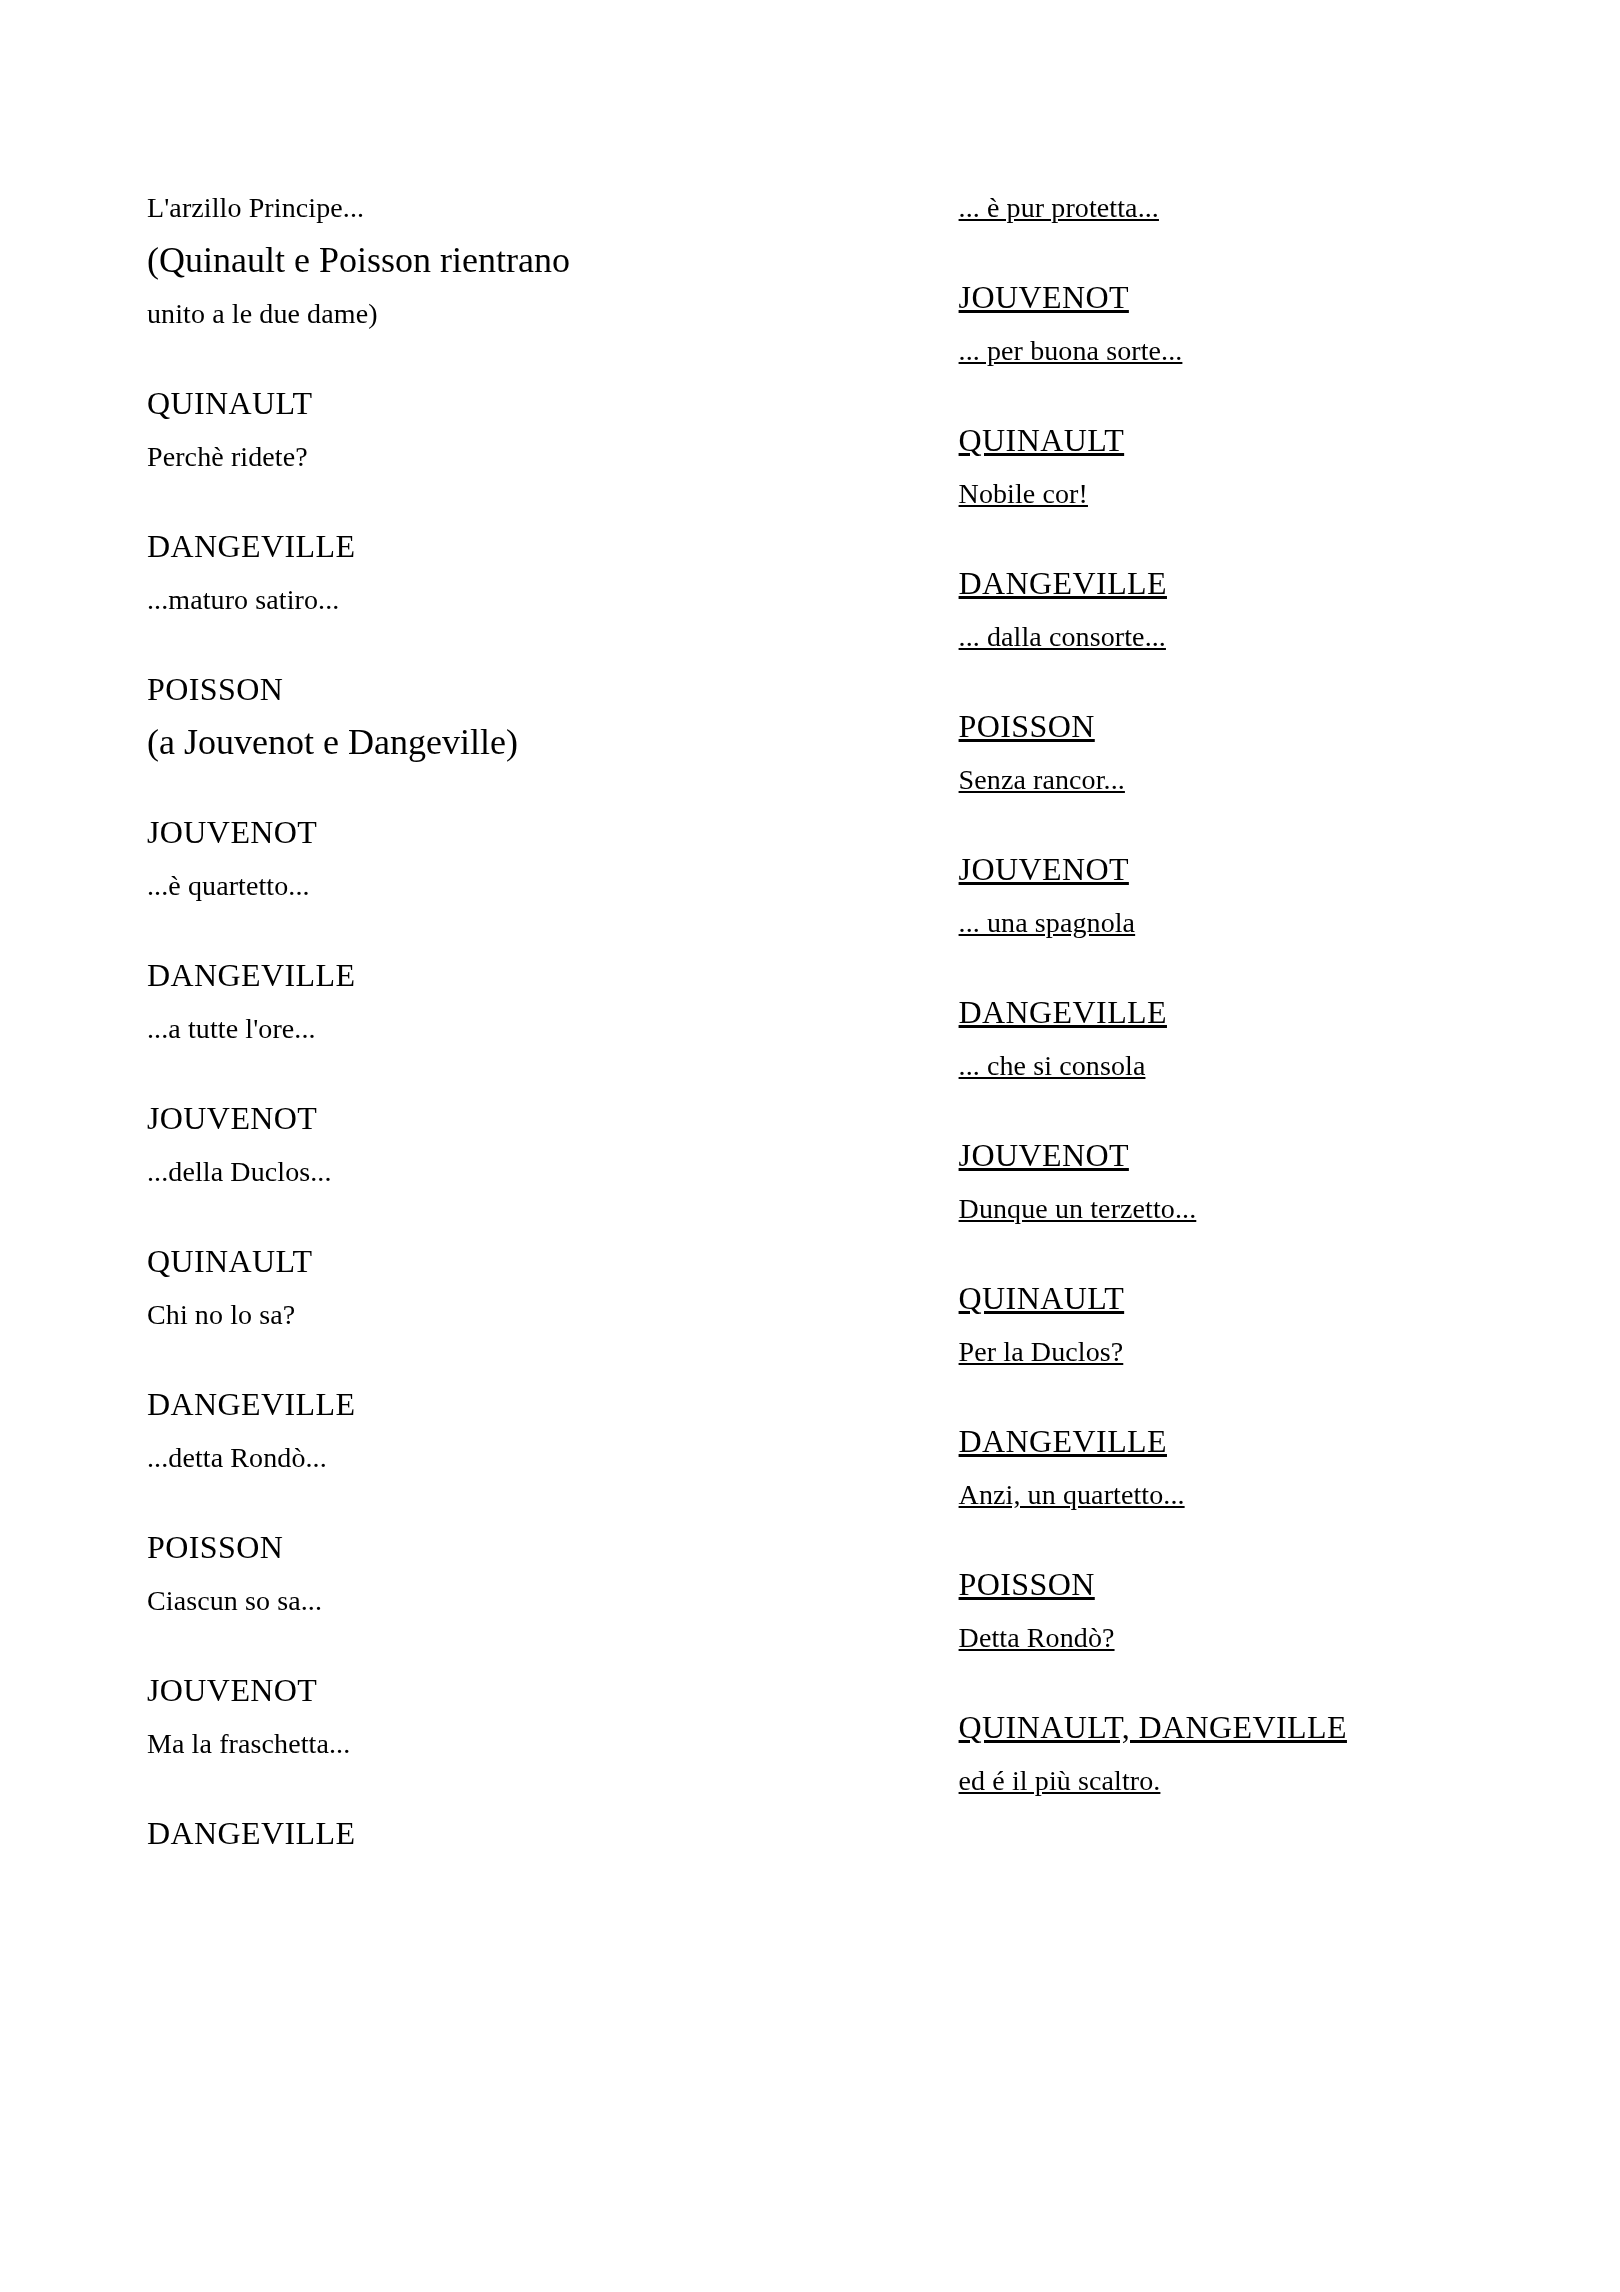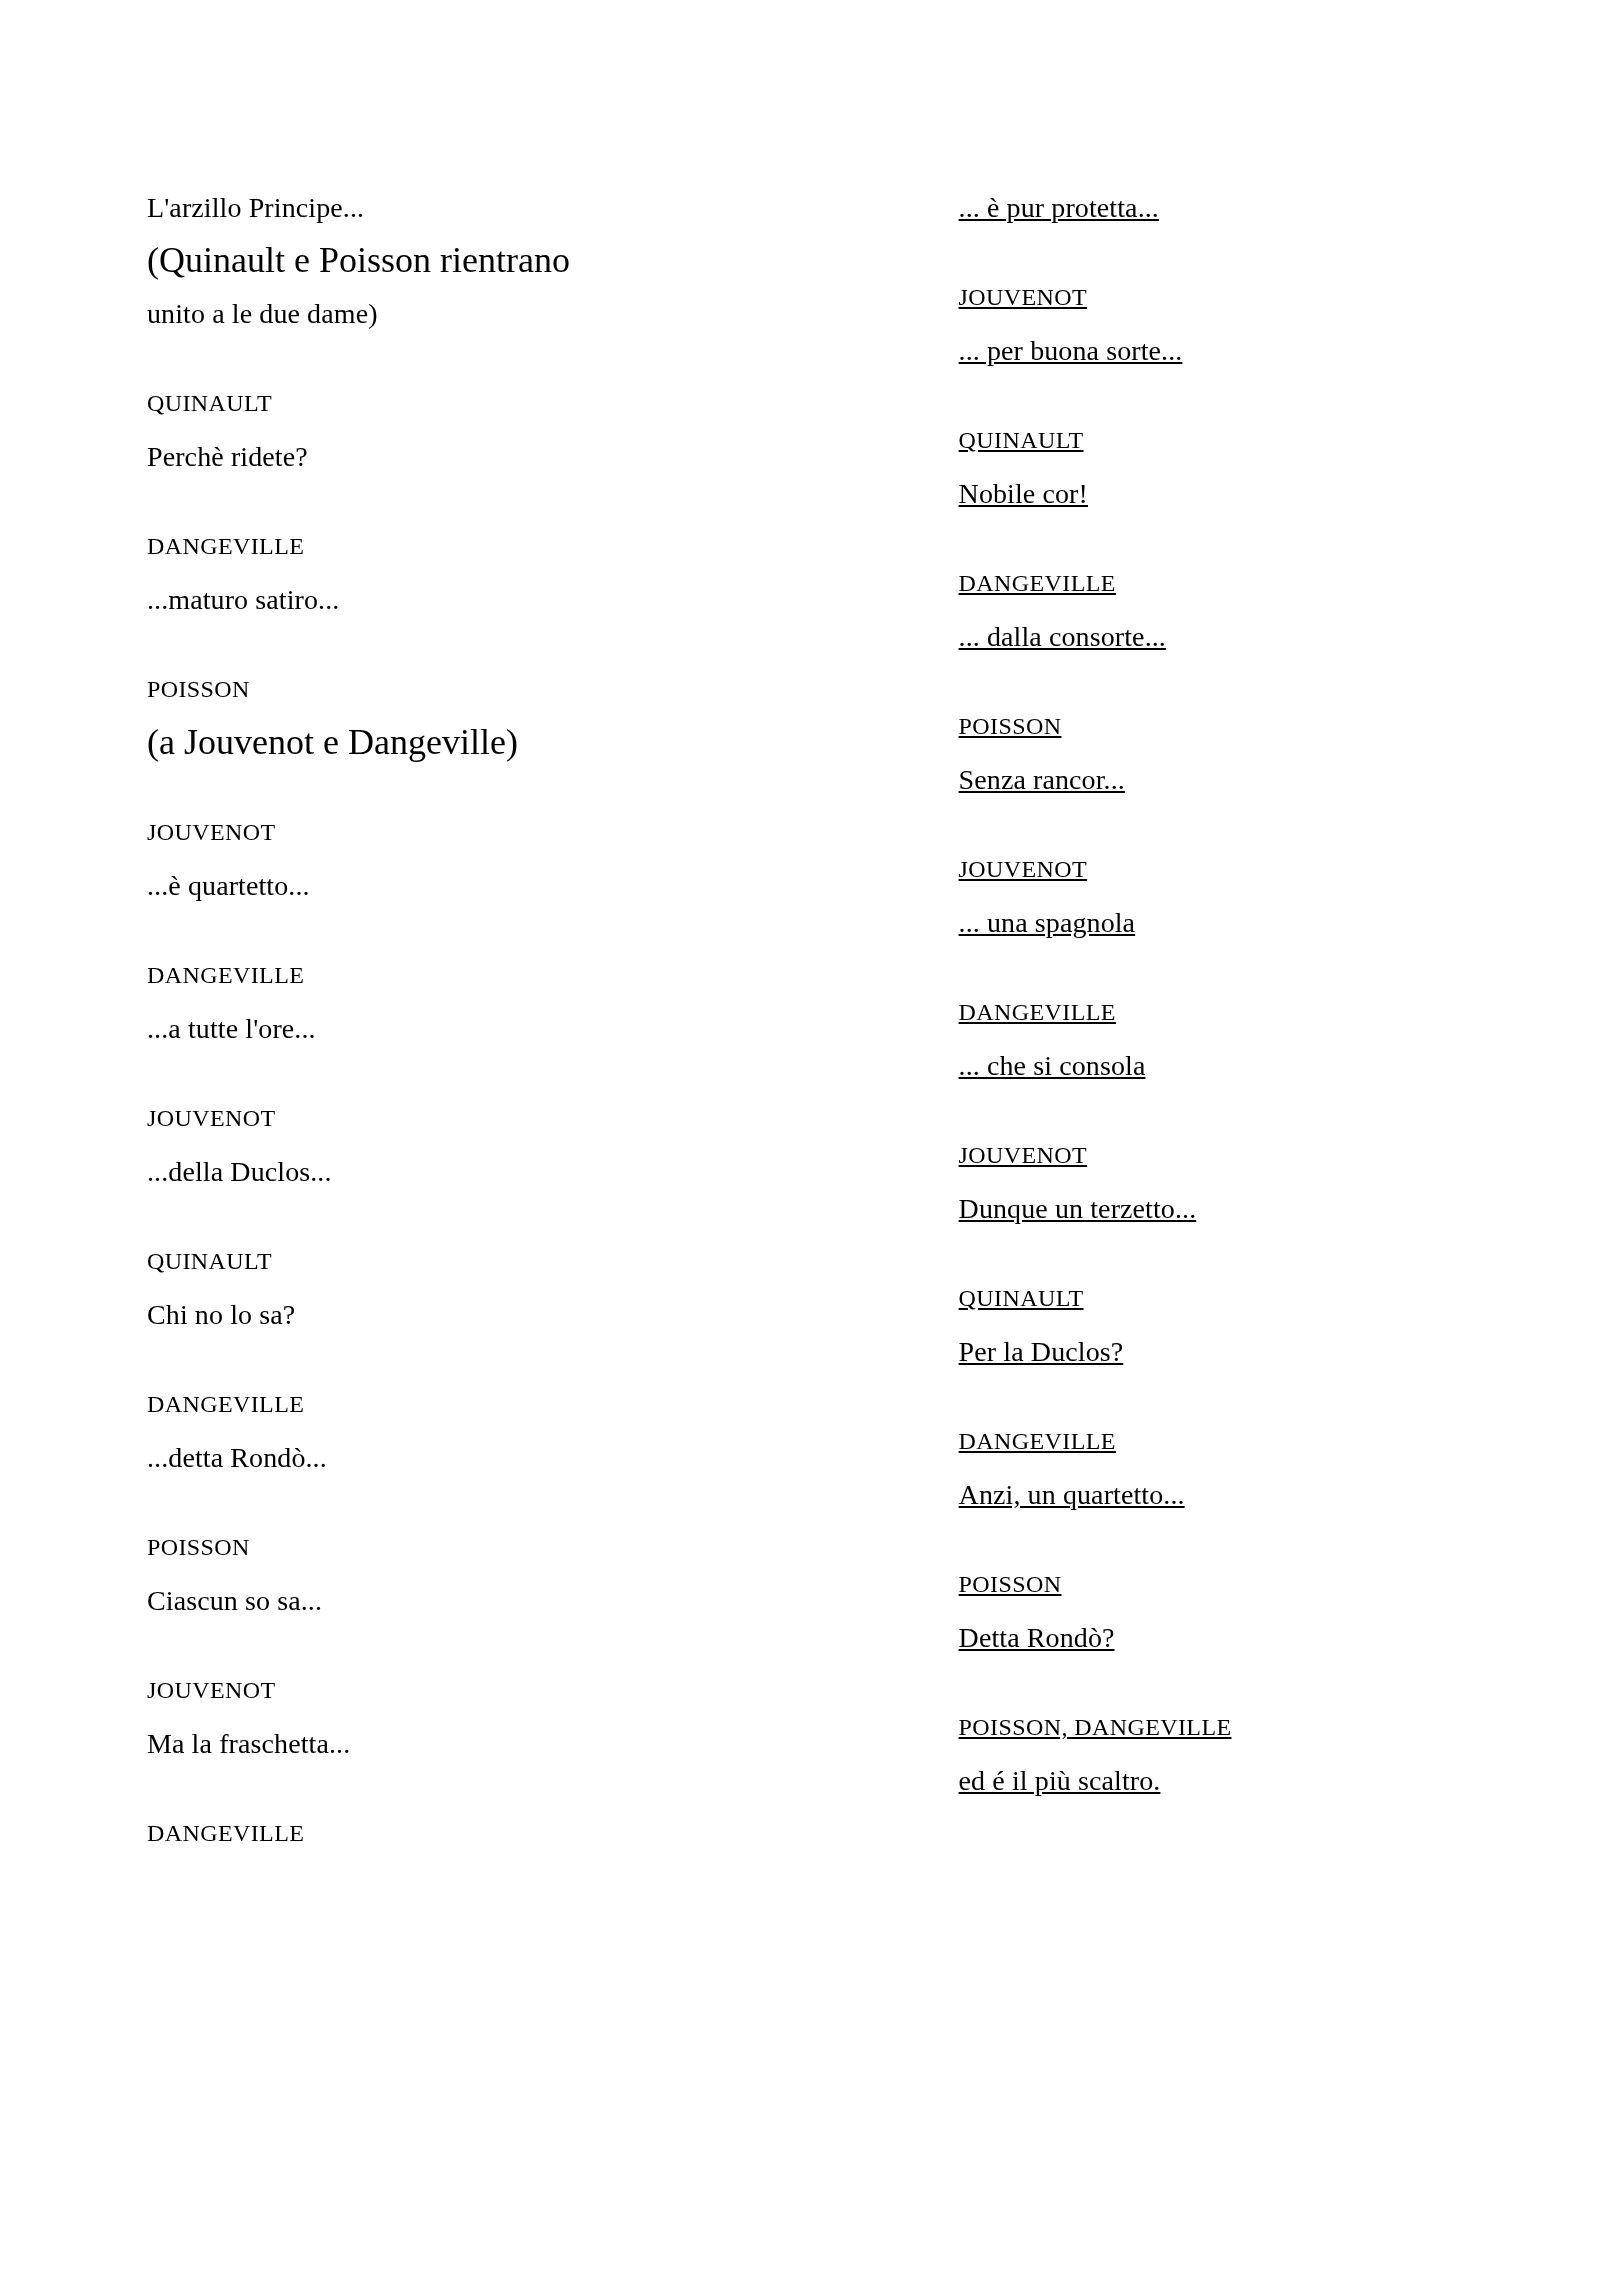--- a/index.html
+++ b/index.html
@@ -44,21 +44,21 @@
   .block:last-child {
     margin-bottom: 0;
   }
   .line {
     font-size: 28px;
     line-height: 53px;
     white-space: pre;
     letter-spacing: 0.1px;
   }
   .speaker {
-    font-size: 24px;
+    font-size: 32px;
     line-height: 53px;
     letter-spacing: 0.4px;
   }
   .stage {
     font-size: 36px;
     line-height: 53px;
   }
 </style>
 </head>
 <body>
@@ -153,19 +153,19 @@
         </div>
         <div class="block">
           <div class="speaker">DANGEVILLE</div>
           <div class="line">Anzi, un quartetto...</div>
         </div>
         <div class="block">
           <div class="speaker">POISSON</div>
           <div class="line">Detta Rondò?</div>
         </div>
         <div class="block">
-          <div class="speaker">POISSON, DANGEVILLE</div>
+          <div class="speaker">QUINAULT, DANGEVILLE</div>
           <div class="line">ed é il più scaltro.</div>
         </div>
       </div>
   </div>
 </div>
 
 
 </body></html>

